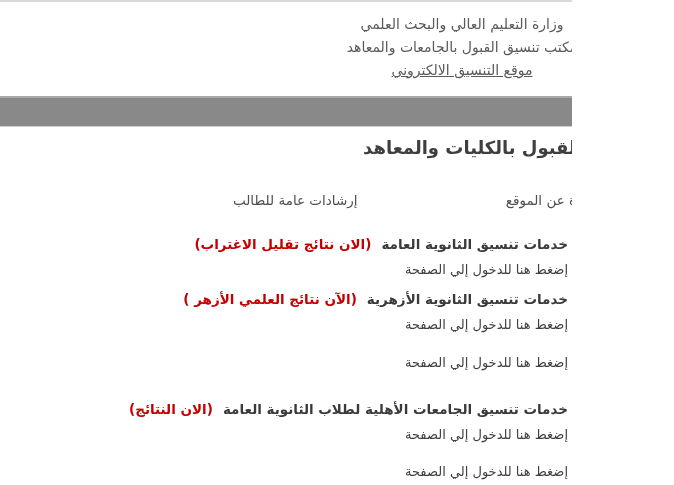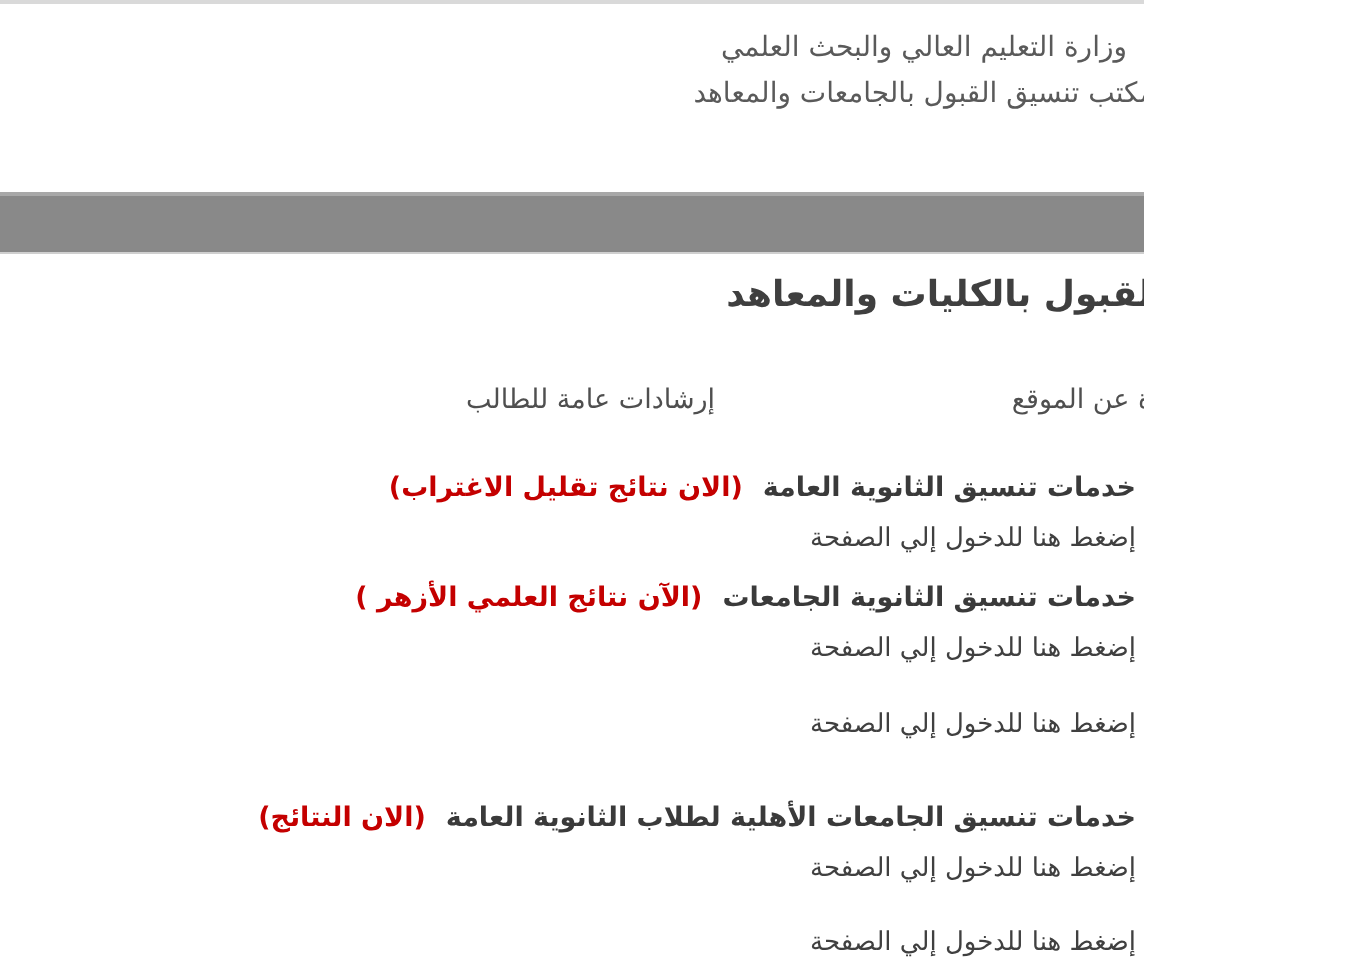--- a/index.html
+++ b/index.html
@@ -102,36 +102,39 @@
 </head>
 <body>
 
 <div class="screen">
 
   <div class="top-line"></div>
 
   <div class="header-block" dir="rtl">
     <div>وزارة التعليم العالي والبحث العلمي</div>
     <div>مكتب تنسيق القبول بالجامعات والمعاهد</div>
+    <div>
+      <a class="site-link">موقع التنسيق الالكتروني</a>
+    </div>
   </div>
 
   <div class="gray-band"></div>
 
   <div class="page-title" dir="rtl">القبول بالكليات والمعاهد</div>
 
   <a class="nav-about" dir="rtl">نبذة عن الموقع</a>
   <a class="nav-instructions" dir="rtl">إرشادات عامة للطالب</a>
 
   <div class="service-row" style="top:236px">
     <div class="row-title"><span>خدمات تنسيق الثانوية العامة</span><span class="row-note">(الان نتائج تقليل الاغتراب)</span></div>
     <a class="row-link">إضغط هنا للدخول إلي الصفحة</a>
   </div>
 
   <div class="service-row" style="top:291px">
-    <div class="row-title"><span>خدمات تنسيق الثانوية الجامعات</span><span class="row-note">(الآن نتائج العلمي الأزهر )</span></div>
+    <div class="row-title"><span>خدمات تنسيق الثانوية الأزهرية</span><span class="row-note">(الآن نتائج العلمي الأزهر )</span></div>
     <a class="row-link">إضغط هنا للدخول إلي الصفحة</a>
   </div>
 
   <div class="service-row" style="top:346px">
     <a class="row-link">إضغط هنا للدخول إلي الصفحة</a>
   </div>
 
   <div class="service-row" style="top:401px">
     <div class="row-title"><span>خدمات تنسيق الجامعات الأهلية لطلاب الثانوية العامة</span><span class="row-note">(الان النتائج)</span></div>
     <a class="row-link">إضغط هنا للدخول إلي الصفحة</a>

